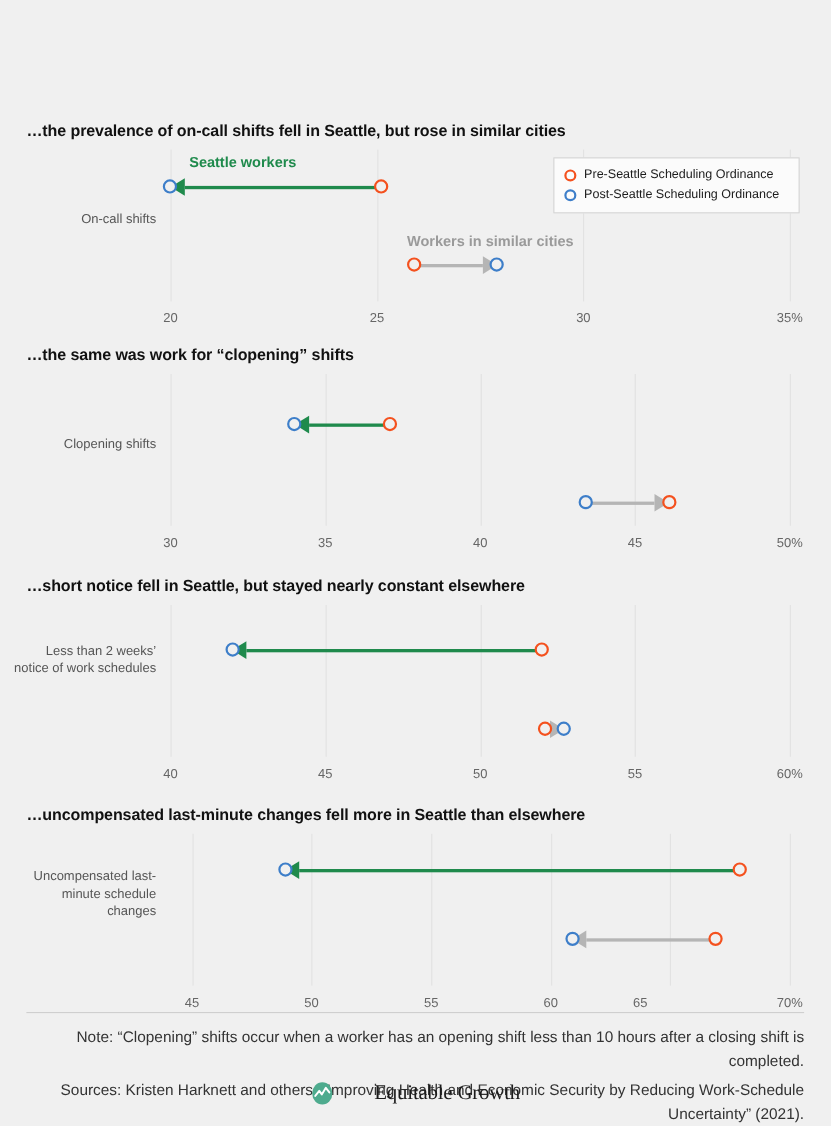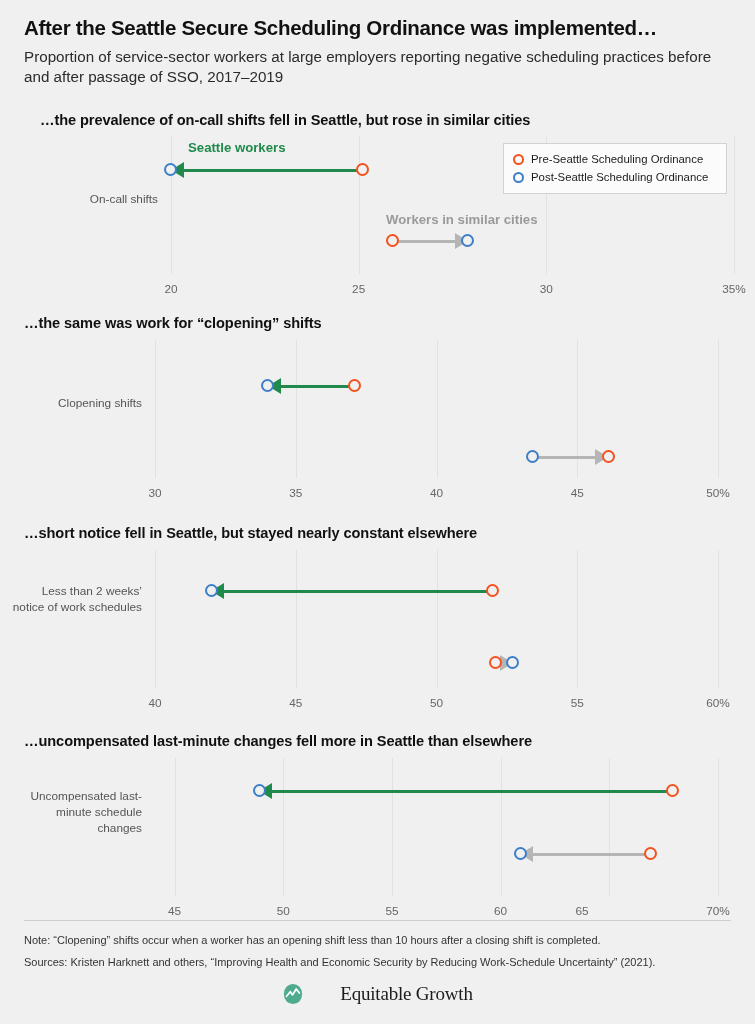--- a/index.html
+++ b/index.html
@@ -148,24 +148,25 @@
 
   
   .footer { position: absolute; left: 24px; right: 24px; }
   .footer-rule {
     position: absolute;
     left: 0; right: 0;
     height: 1px;
     background: #cfcfcf;
   }
   .note {
-    font-size: 11px;
+    font-size: 14px;
     color: #333;
     line-height: 1.55;
     margin: 0;
+    text-align: right;
   }
   .brand {
     position: absolute;
     left: 0; right: 0;
     display: flex;
     align-items: center;
     justify-content: center;
     gap: 5px;
   }
   .brand-logo { width: 22px; height: 22px; display:block; }
@@ -174,27 +175,23 @@
     font-size: 19px;
     color: #1b1b1b;
     letter-spacing: -0.2px;
   }
 </style>
 </head>
 <body>
 
 <div class="page">
 
-  <div class="header">
-    <h1 class="title">After the Seattle Secure Scheduling Ordinance was implemented…</h1>
-    <p class="subtitle">Proportion of service-sector workers at large employers reporting negative scheduling practices before and after passage of SSO, 2017–2019</p>
-  </div>
 
   <div id="panels">
-      <div class="panel" style="position: absolute; left: 16px; top: 112px; width: 618px;">
+      <div class="panel" style="position: absolute; left: 0px; top: 112px; width: 618px;">
         <div class="panel-title">…the prevalence of on-call shifts fell in Seattle, but rose in similar cities</div>
         <div class="plot" style="height: 160px; margin-top: 8px;">
           <div class="gridline" style="left: 155px;"></div>
           <div class="axis-tick" style="left: 155px;">20</div>
           <div class="gridline" style="left: 342.667px;"></div>
           <div class="axis-tick" style="left: 342.667px;">25</div>
           <div class="gridline" style="left: 530.333px;"></div>
           <div class="axis-tick" style="left: 530.333px;">30</div>
           <div class="gridline" style="left: 718px;"></div>
           <div class="axis-tick" style="left: 718px;">35%</div>

